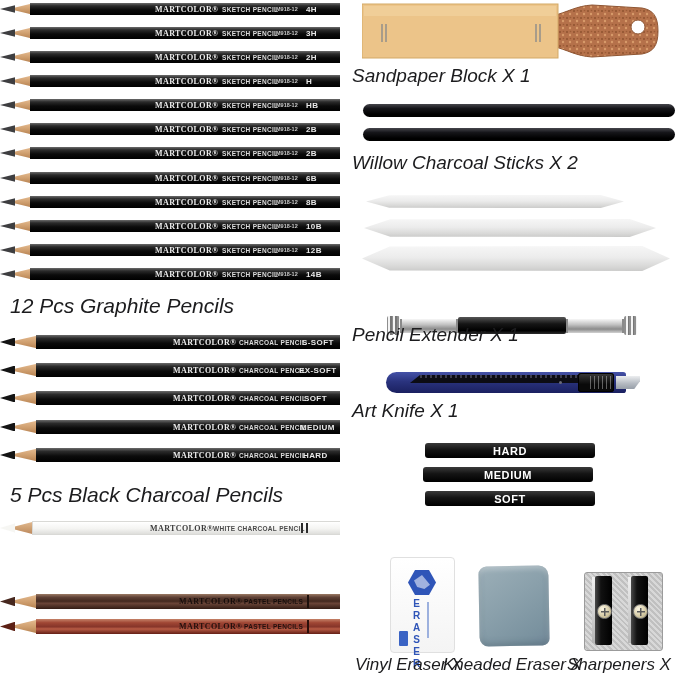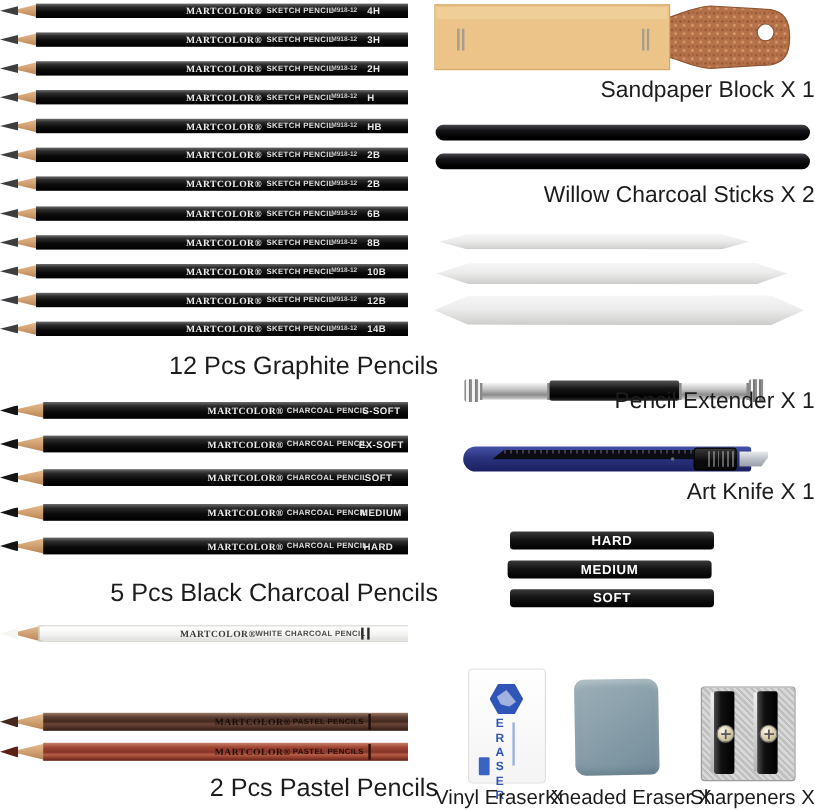--- a/index.html
+++ b/index.html
@@ -37,21 +37,21 @@
   .tickline{position:absolute;top:1px;bottom:1px;width:1.5px;background:#2c2c2c;}
 
   .pastel1 .tipwrap,.pastel2 .tipwrap{width:40px;}
   .pastel1 .tip-lead{background:#47281f;}
   .pastel2 .tip-lead{background:#5c2014;}
   .pastel1 .pbody{left:36px;background:linear-gradient(180deg,#9b7a64 0%,#5f4136 22%,#43291f 48%,#6b4538 62%,#331d15 100%);}
   .pastel2 .pbody{left:36px;background:linear-gradient(180deg,#c58268 0%,#a04634 25%,#86352a 52%,#b85c45 66%,#641f16 100%);}
   .pastel1 .brand,.pastel1 .ptype,.pastel2 .brand,.pastel2 .ptype{color:rgba(10,5,5,.8);}
 
   
-  .lbl{position:absolute;text-align:right;color:#1c1c1e;}
+  .lbl{position:absolute;text-align:left;color:#1c1c1e;font-style:italic;}
   .lbl-left{left:10px;width:355px;font-size:21px;}
   .lbl-right{left:352px;width:327px;font-size:19px;}
   .lbl-sm{font-size:17px;}
 
   
   .willow{position:absolute;left:363px;width:312px;height:13px;border-radius:7px;
           background:linear-gradient(180deg,#46464c 0%,#151519 35%,#000 80%);}
 
   
   .stump{position:absolute;clip-path:polygon(0 50%,9% 2%,91% 0,100% 50%,91% 100%,9% 98%);
@@ -362,21 +362,20 @@
         <div class="tip-wood"></div>
         <div class="tip-lead"></div>
       </div>
       <div class="pbody">
         <span class="ptxt brand" style="left:143px">MARTCOLOR®</span>
         <span class="ptxt ptype" style="left:208px">PASTEL PENCILS</span>
         <span class="tickline" style="left:271px;background:#2a0f0a"></span>
       </div>
     </div>
 
-  <div class="lbl lbl-left" style="top:645px">2 Pcs Pastel Pencils</div>
 
   <svg style="position:absolute;left:362px;top:2px" width="300" height="60" viewBox="0 0 300 60">
     <defs>
       <pattern id="cork" width="7" height="7" patternUnits="userSpaceOnUse">
         <rect width="7" height="7" fill="#b5714a"></rect>
         <circle cx="2" cy="2" r="1" fill="#8f522f"></circle>
         <circle cx="5" cy="5" r="1.2" fill="#d79a6a"></circle>
         <circle cx="5.5" cy="1.5" r="0.8" fill="#9c5c36"></circle>
       </pattern>
     </defs>

